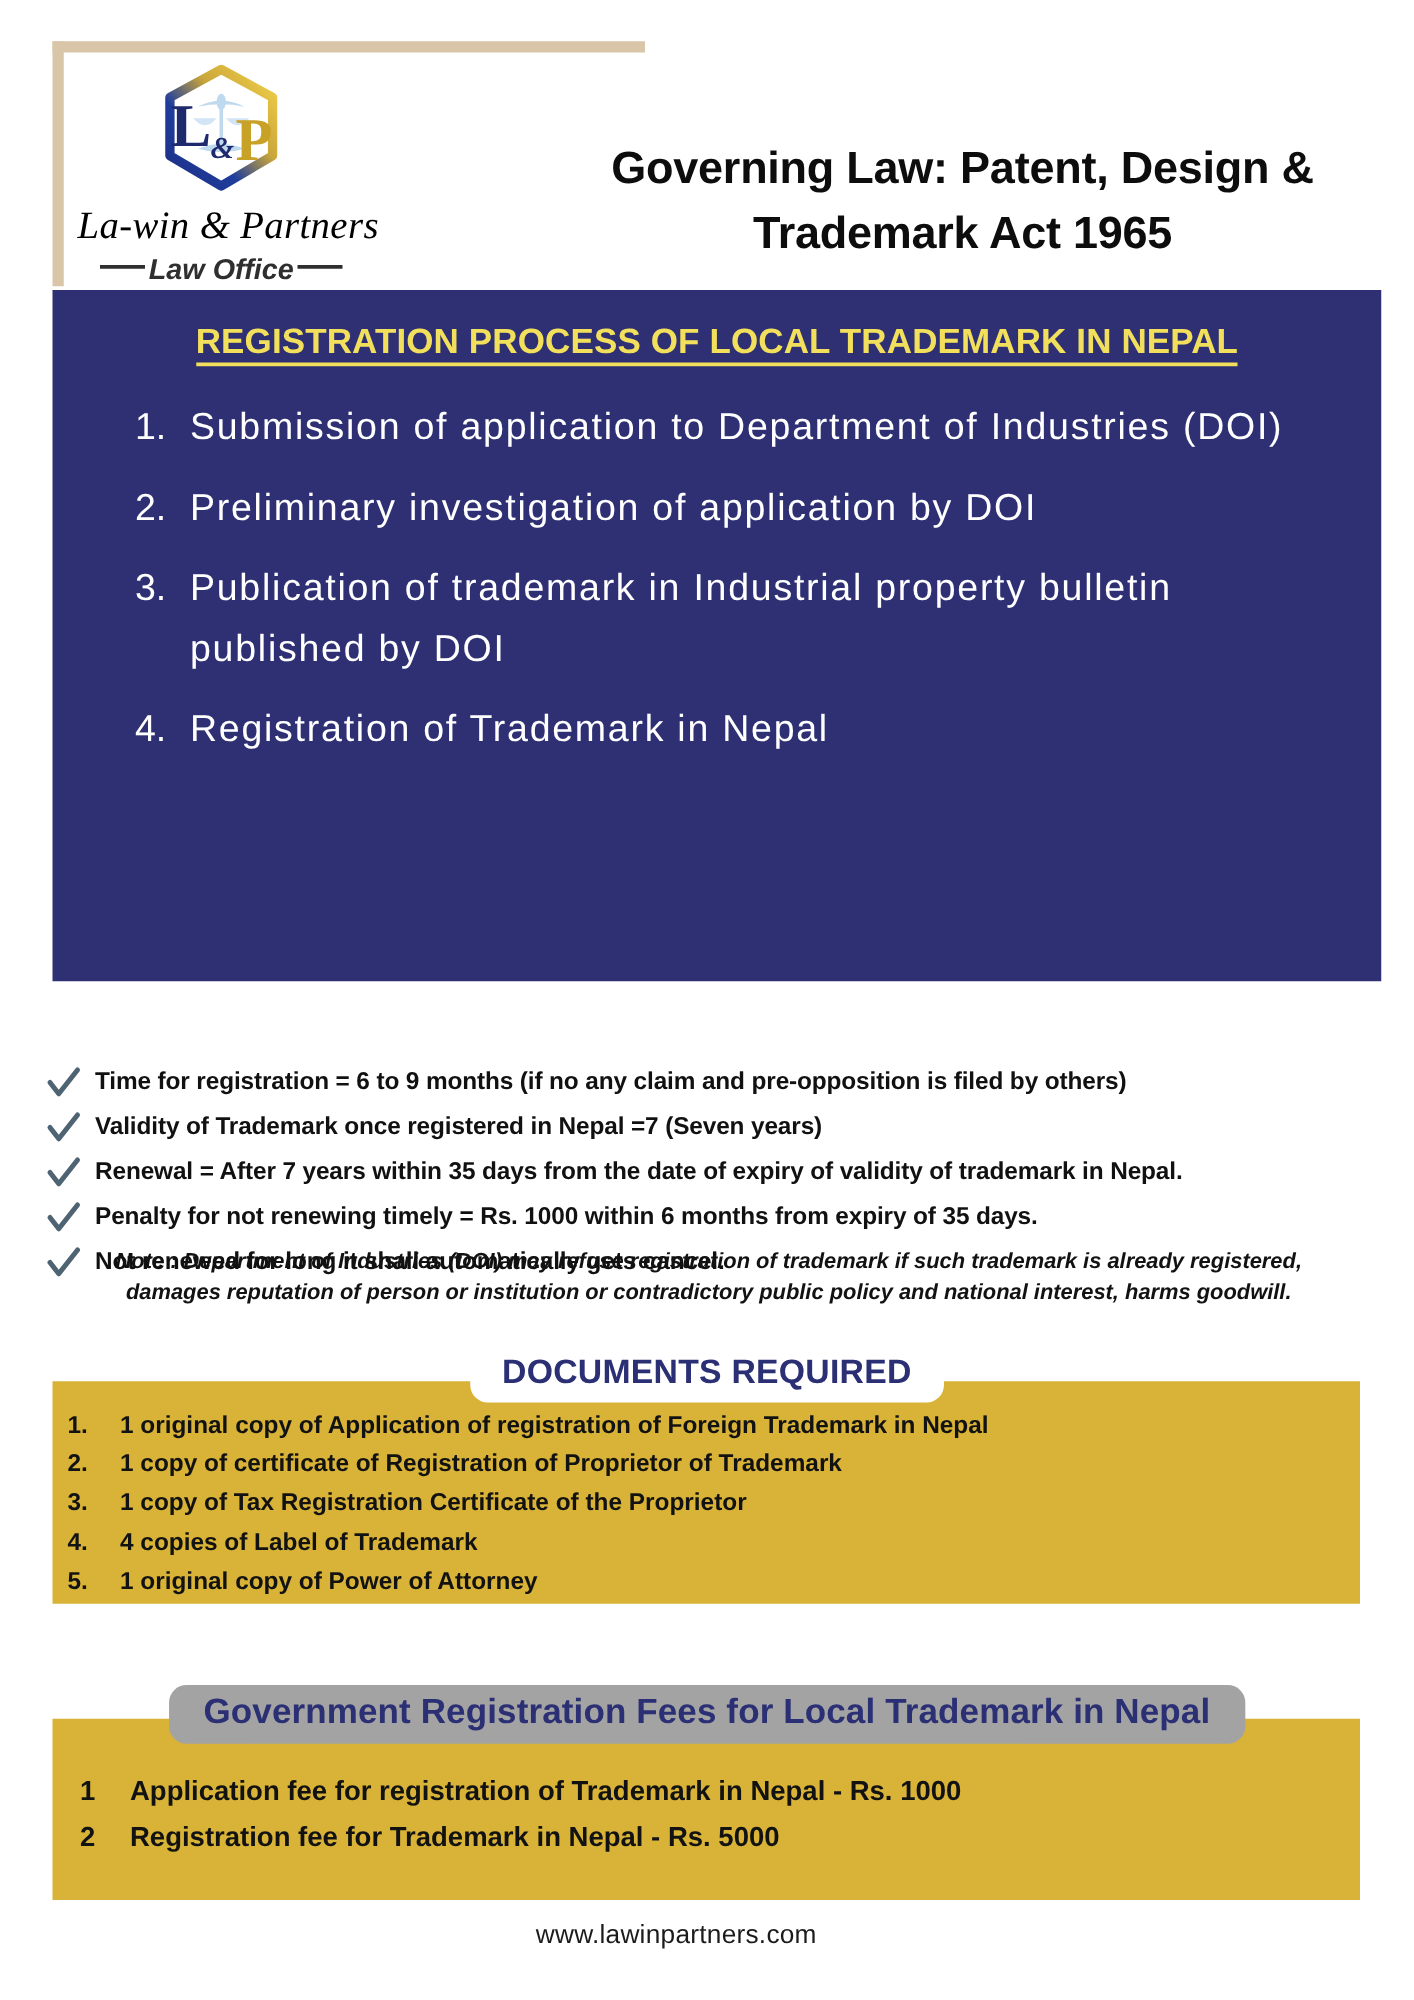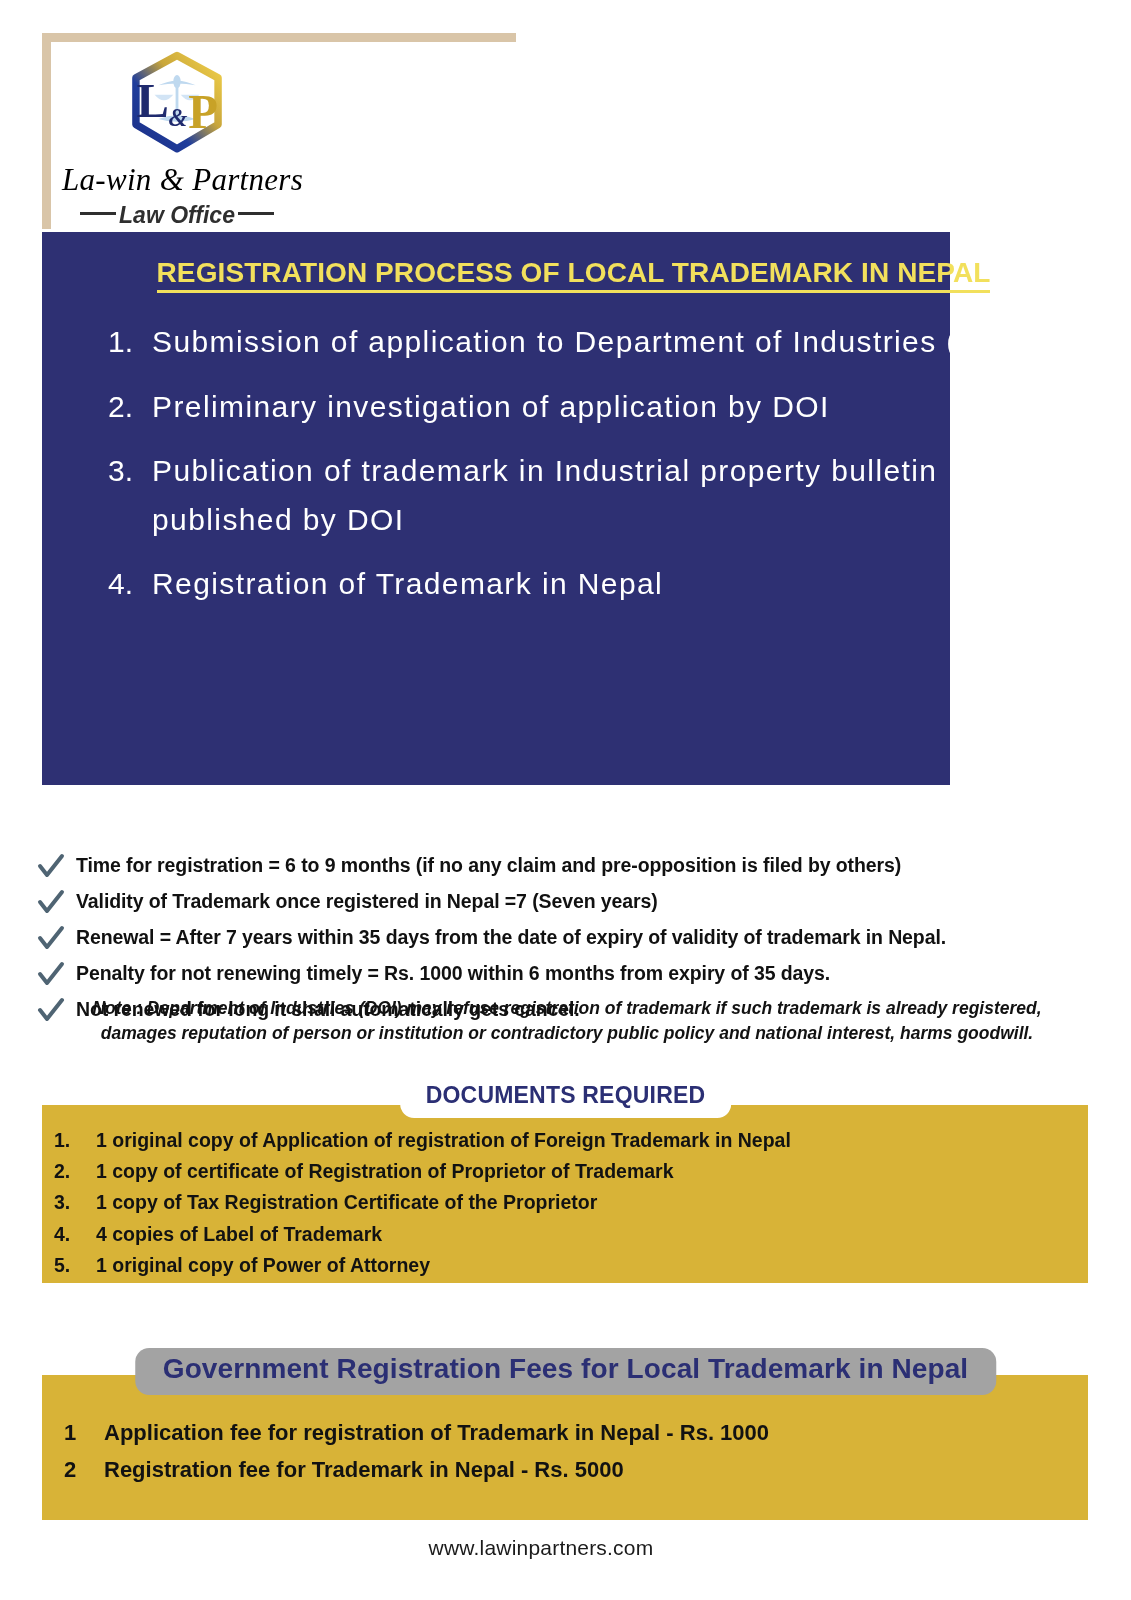--- a/index.html
+++ b/index.html
@@ -85,21 +85,21 @@
     font-weight: 700;
     line-height: 1.45;
     color: #0d0d0d;
     letter-spacing: -0.2px;
   }
 
   
   #process-panel {
     position: absolute;
     left: 42px; top: 232px;
-    width: 908px; height: 553px;
+    width: 1063px; height: 553px;
     background: #2e3073;
   }
   #process-heading {
     position: absolute;
     left: 0; top: 25px;
     width: 1063px;
     text-align: center;
     font-size: 28px;
     font-weight: 700;
     color: #f2e05c;
@@ -180,21 +180,21 @@
     background: #d8b337;
   }
   #docs-tab {
     position: absolute;
     left: 50%;
     transform: translateX(-50%);
     top: 1078px;
     background: #ffffff;
     border-radius: 0 0 14px 14px;
     padding: 4px 26px 9px 26px;
-    font-size: 23px;
+    font-size: 27px;
     font-weight: 700;
     color: #2b2f74;
     letter-spacing: .2px;
     white-space: nowrap;
     z-index: 3;
   }
   #docs-list {
     position: absolute;
     left: 42px; top: 1125px;
     width: 1046px;
@@ -301,20 +301,21 @@
         <path d="M64 50 Q74 62 84 50 Z" opacity="0.7"></path>
       </g>
       <text x="34" y="74" font-family="Liberation Serif, serif" font-size="52" font-weight="700" fill="#1f2a6e" text-anchor="middle">L</text>
       <text x="88" y="86" font-family="Liberation Serif, serif" font-size="52" font-weight="700" fill="#c8a227" text-anchor="middle">P</text>
       <text x="61" y="84" font-family="Liberation Serif, serif" font-size="26" font-style="italic" font-weight="700" fill="#1f2a6e" text-anchor="middle">&amp;</text>
     </svg>
     <div id="firm-name">La-win &amp; Partners</div>
     <div id="firm-sub"><span class="rule"></span><span>Law Office</span><span class="rule"></span></div>
   </div>
 
+  <div id="doc-title">Governing Law: Patent, Design &amp; Trademark Act 1965</div>
 </div>
 
 <div id="process-panel">
   <div id="process-heading"><span>REGISTRATION PROCESS OF LOCAL TRADEMARK IN NEPAL</span></div>
   <ul id="process-list">
     <li><span class="num">1.</span><span>Submission of application to Department of Industries (DOI)</span></li>
     <li><span class="num">2.</span><span>Preliminary investigation of application by DOI</span></li>
     <li><span class="num">3.</span><span>Publication of trademark in Industrial property bulletin published by DOI</span></li>
     <li><span class="num">4.</span><span>Registration of Trademark in Nepal</span></li>
   </ul>

